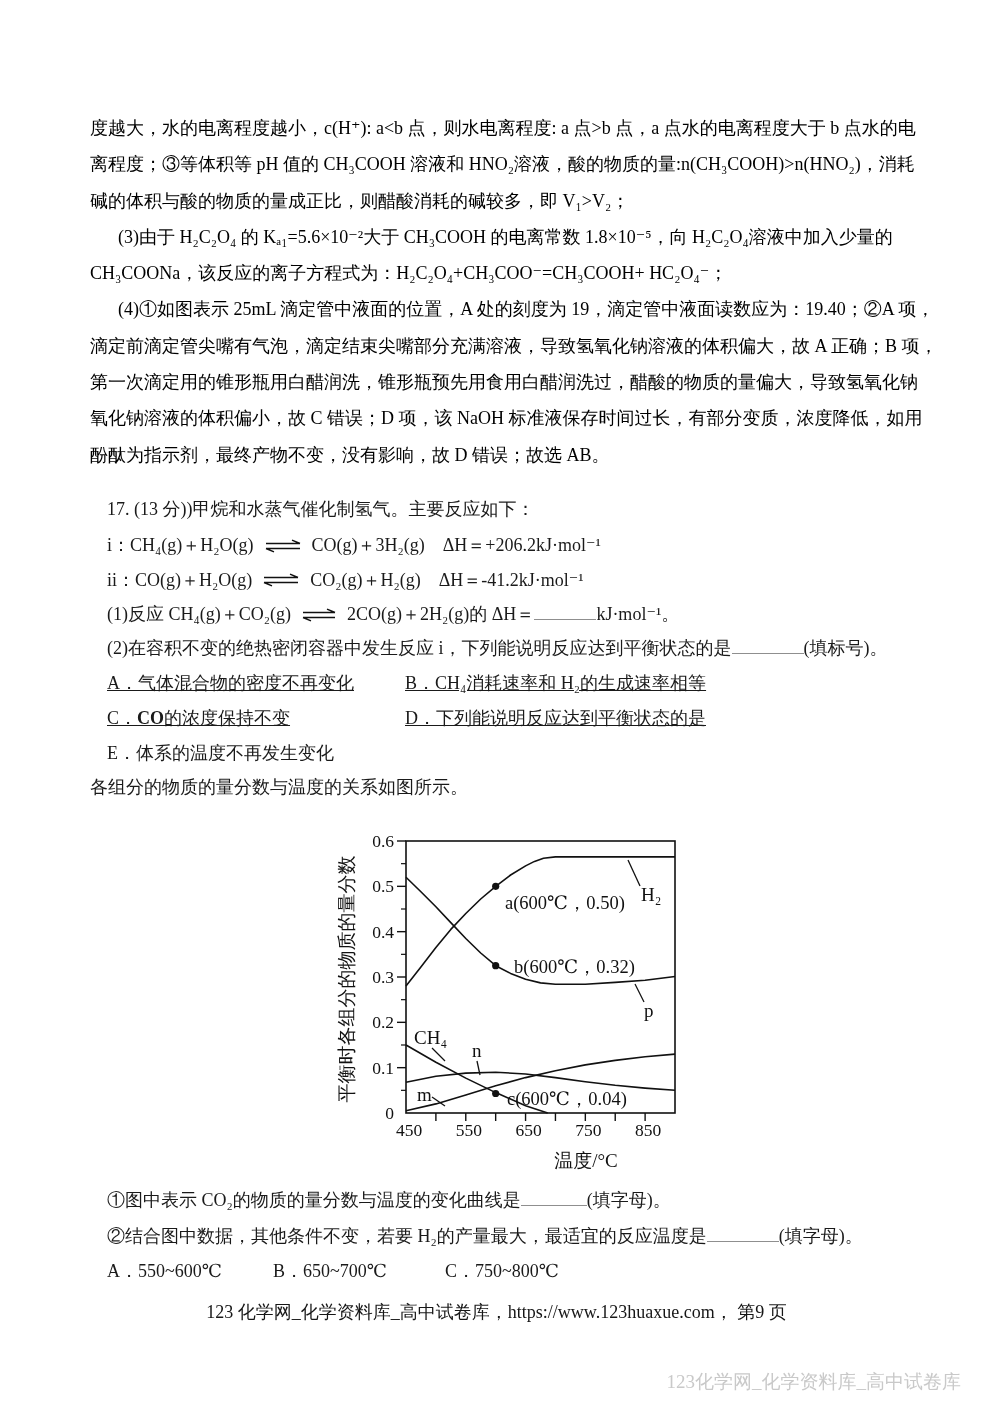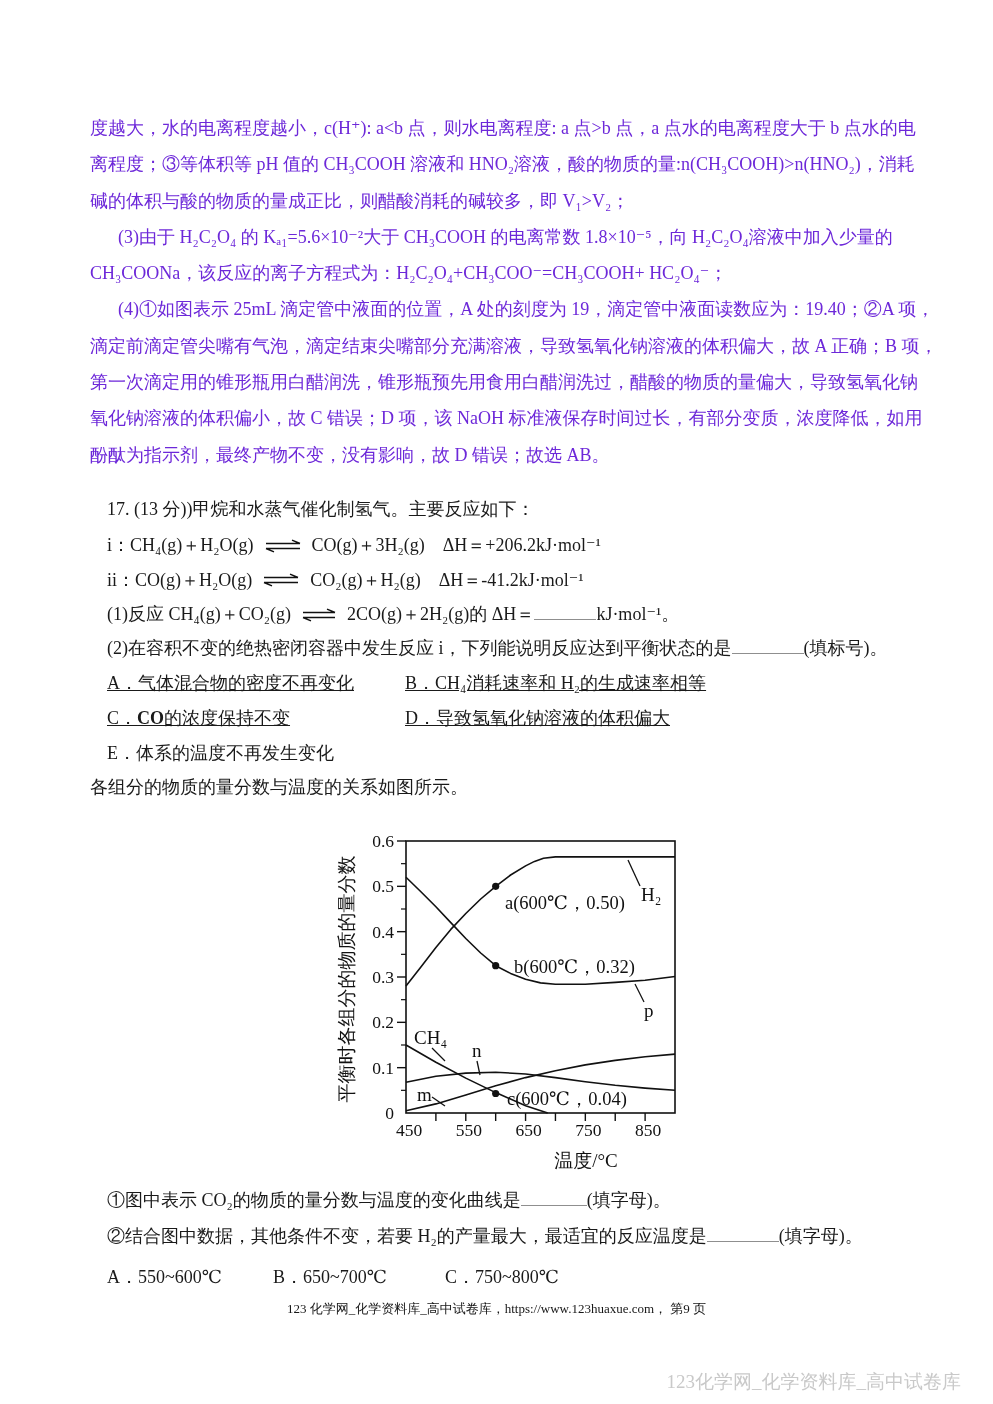--- a/index.html
+++ b/index.html
@@ -3,40 +3,40 @@
 <meta charset="utf-8">
 <style>
   html,body{margin:0;padding:0;}
   body{
     width:993px;height:1404px;position:relative;background:#ffffff;
     font-family:"Liberation Serif","DejaVu Serif",serif;color:#1a1a1a;overflow:hidden;
   }
   .block{position:absolute;}
   .ln{white-space:nowrap;}
   #analysis{left:90px;top:110px;width:835px;font-size:18px;}
-  #analysis .ln{line-height:36.3px;height:36.3px;color:#6d28d9;}
+  #analysis .ln{line-height:36.3px;height:36.3px;color:#000000;}
   #q17{left:90px;top:492px;width:835px;font-size:18px;}
   #q17 .ln{line-height:34.8px;height:34.8px;}
   #subq{left:90px;top:1183px;width:835px;font-size:18px;}
   #subq .ln{line-height:35.5px;height:35.5px;}
   .ind17{padding-left:17px;}
   .ind28{padding-left:28px;}
   .opt-row{display:flex;text-decoration:underline;}
   .opt-col1{width:298px;}
   .t-opt1{display:inline-block;width:166px;}
-  .t-opt2{display:inline-block;width:172px;margin-top:6px;}
+  .t-opt2{display:inline-block;width:172px;}
   .blank{display:inline-block;border-bottom:1.4px solid #8f8f8f;height:15px;}
   .w62{width:62px;}
   .w66{width:66px;}
   .w72{width:72px;}
   .eq-arrow{display:inline-block;margin:0 9px;vertical-align:1px;}
   .eq-arrow svg{display:inline-block;vertical-align:middle;}
   #chart{position:absolute;left:333px;top:833px;width:372px;height:348px;}
   #chart text{font-family:"Liberation Serif","DejaVu Serif",serif;fill:#111;}
-  #footer{position:absolute;left:0;top:1300px;width:993px;text-align:center;font-size:13px;color:#161616;}
+  #footer{position:absolute;left:0;top:1300px;width:993px;text-align:center;font-size:18px;color:#161616;}
   #watermark{position:absolute;right:32px;top:1369px;font-size:19px;color:#c9c9c9;}
   b{font-weight:bold;}
 </style>
 </head>
 <body>
 
 <div id="analysis" class="block">
   <div class="ln">度越大，水的电离程度越小，c(H⁺): a&lt;b 点，则水电离程度: a 点&gt;b 点，a 点水的电离程度大于 b 点水的电</div>
   <div class="ln">离程度；③等体积等 pH 值的 CH₃COOH 溶液和 HNO₂溶液，酸的物质的量:n(CH₃COOH)&gt;n(HNO₂)，消耗</div>
   <div class="ln">碱的体积与酸的物质的量成正比，则醋酸消耗的碱较多，即 V₁&gt;V₂；</div>
@@ -76,21 +76,21 @@
   <div class="ln ind17">
     <span>(2)在容积不变的绝热密闭容器中发生反应 i，下列能说明反应达到平衡状态的是</span><span class="blank w72"></span><span>(填标号)。</span>
   </div>
 
   <div class="ln ind17 opt-row">
     <span class="opt-col1">A．气体混合物的密度不再变化</span>
     <span>B．CH₄消耗速率和 H₂的生成速率相等</span>
   </div>
   <div class="ln ind17 opt-row">
     <span class="opt-col1"><span>C．</span><b>CO</b><span>的浓度保持不变</span></span>
-    <span>D．导致氢氧化钠溶液的体积偏大</span>
+    <span>D．下列能说明反应达到平衡状态的是</span>
   </div>
   <div class="ln ind17">E．体系的温度不再发生变化</div>
 
   <div class="ln">各组分的物质的量分数与温度的关系如图所示。</div>
 </div>
 
 <div id="chart">
   <svg id="chart-svg" width="372" height="348" viewBox="0 0 372 348">
       <rect x="73" y="8" width="269" height="272" fill="none" stroke="#111" stroke-width="1.6"></rect>
       <line x1="102.88888888888889" y1="280" x2="102.88888888888889" y2="288" stroke="#111" stroke-width="1.4"></line>

